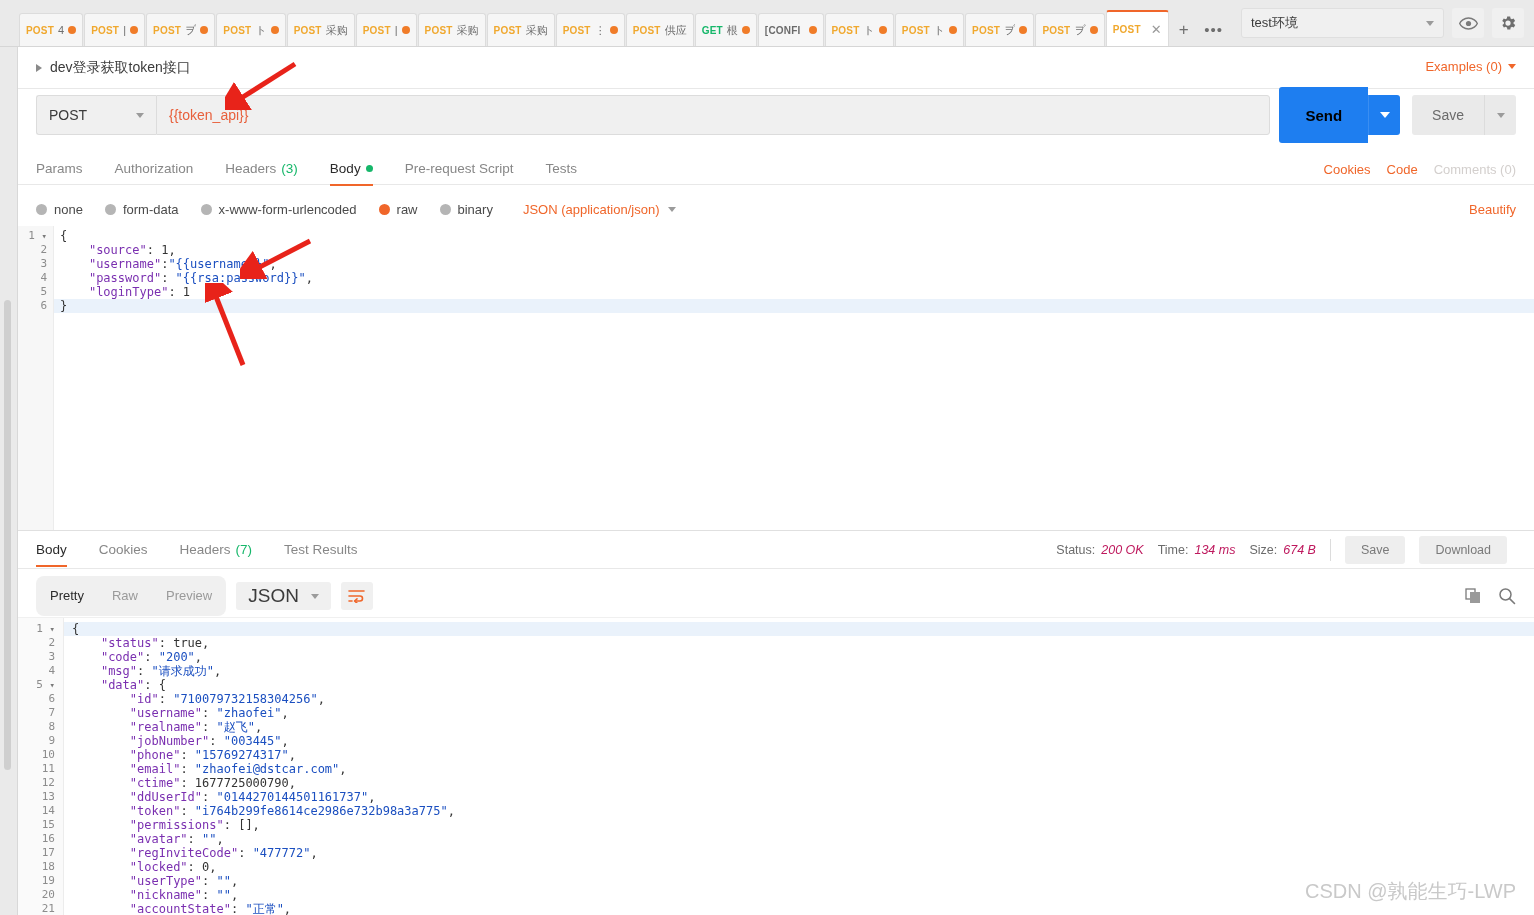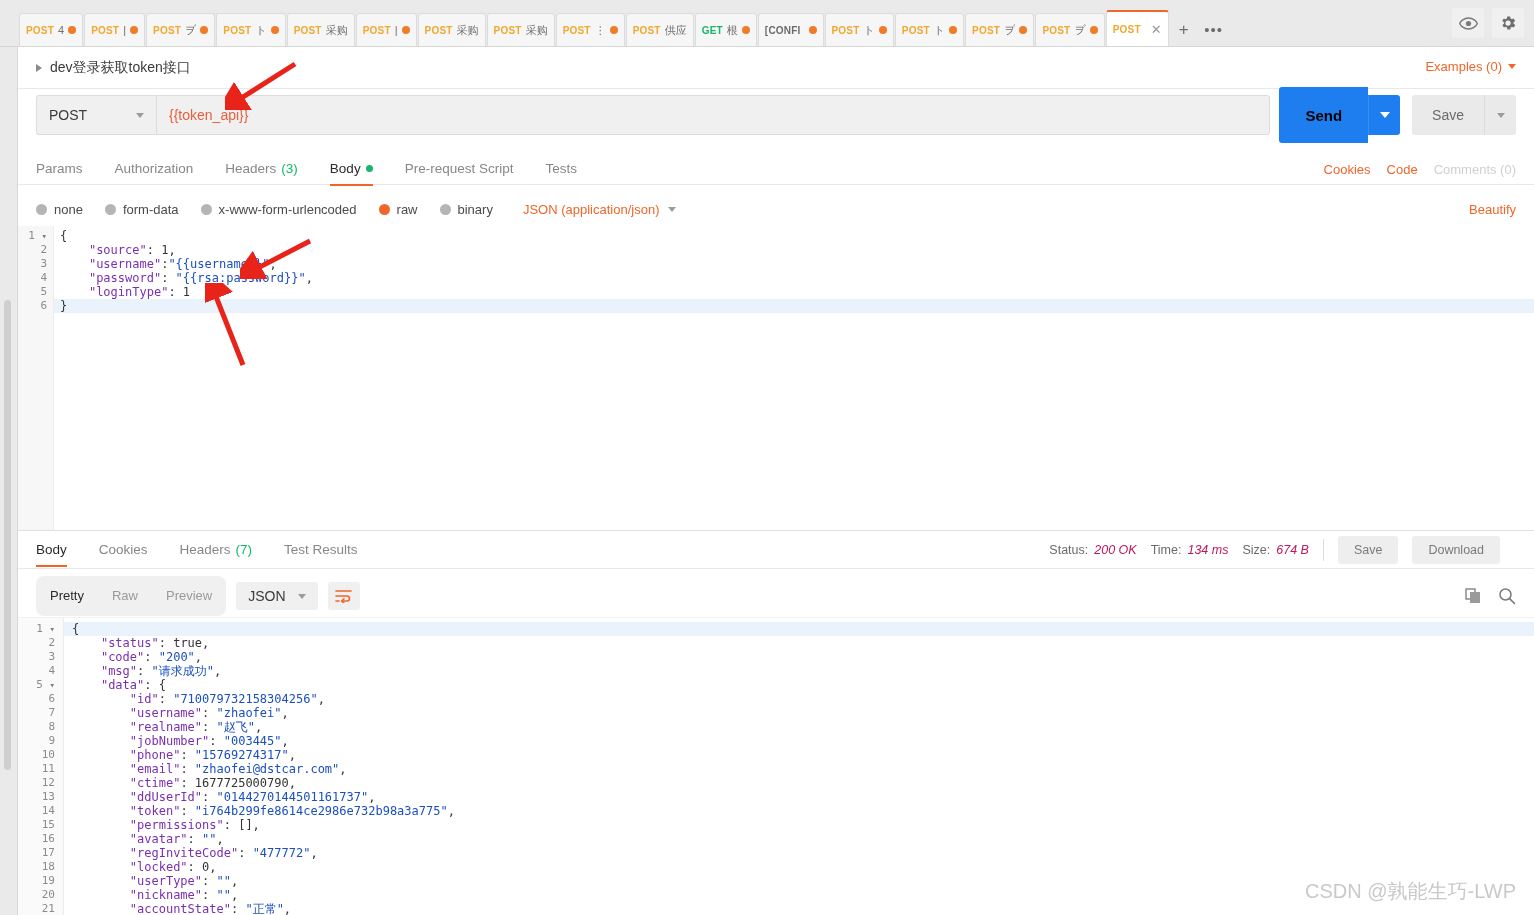--- a/index.html
+++ b/index.html
@@ -204,21 +204,21 @@
   .resp-sep {
     position: absolute; left: 18px; top: 530px; width: 1516px; height: 1px;
     background: #e0e0e0;
   }
   .resptabs {
     position: absolute; left: 18px; top: 531px; width: 1516px; height: 38px;
     display: flex; align-items: center; padding: 0 18px;
     border-bottom: 1px solid #e8e8e8; background: #fff;
   }
   .respmeta {
-    position: absolute; right: 34px; top: 0; height: 38px;
+    position: absolute; right: 27px; top: 0; height: 38px;
     display: flex; align-items: center; gap: 14px; font-size: 12.5px; color: #6b6b6b;
   }
   .val-g { color: #be185d; font-style: italic; }
   .vsep { width: 1px; height: 22px; background: #dcdcdc; }
   .sm-btn {
     background: #eeeeee; border-radius: 3px; padding: 7px 16px;
     font-size: 12.5px; color: #7a7a7a;
   }
 
   
@@ -228,21 +228,21 @@
   }
   .seg {
     background: #f0f0f0; border-radius: 8px; display: flex; align-items: center;
     height: 40px;
   }
   .seg span { padding: 0 14px; font-size: 13px; color: #9a9a9a; line-height: 28px; }
   .seg span.on { color: #2b2b2b; }
   .seg-dd {
     background: #f0f0f0; border-radius: 3px; height: 28px;
     display: flex; align-items: center; gap: 12px; padding: 0 12px;
-    font-size: 14px; color: #3b3b3b;
+    font-size: 19px; color: #3b3b3b;
   }
   .wrap-btn {
     background: #f0f0f0; border-radius: 3px; height: 28px; width: 32px;
     display: flex; align-items: center; justify-content: center;
   }
   .resp-icons {
     position: absolute; right: 18px; display: flex; align-items: center; gap: 16px;
   }
 
   
@@ -360,20 +360,24 @@
       <div class="tab active">
         <span class="meth m-post">POST</span>
         <span class="tlabel-x">✕</span>
       </div>
     </div>
   <div class="tab-plus">+</div>
   <div class="tab-more">•••</div>
 </div>
 
 <div class="env-wrap">
+  <div class="env-select">
+    <span>test环境</span>
+    <span class="caret-sm"></span>
+  </div>
   <div class="icon-btn">
     <svg width="19" height="13" viewBox="0 0 19 13">
       <path d="M9.5 1C5 1 1.6 4.3 0.7 6.5 1.6 8.7 5 12 9.5 12S17.4 8.7 18.3 6.5C17.4 4.3 14 1 9.5 1z" fill="none" stroke="#7a7a7a" stroke-width="1.4"></path>
       <circle cx="9.5" cy="6.5" r="2.6" fill="#7a7a7a"></circle>
     </svg>
   </div>
   <div class="icon-btn">
     <svg width="18" height="18" viewBox="0 0 24 24">
       <path fill="#6e6e6e" d="M19.4 13a7.8 7.8 0 000-2l2.1-1.6-2-3.5-2.5 1a7.6 7.6 0 00-1.7-1l-.4-2.6h-4l-.4 2.6c-.6.2-1.2.6-1.7 1l-2.5-1-2 3.5L6.6 11a7.8 7.8 0 000 2l-2.1 1.6 2 3.5 2.5-1c.5.4 1.1.8 1.7 1l.4 2.6h4l.4-2.6c.6-.2 1.2-.6 1.7-1l2.5 1 2-3.5-2.3-1.6zM12 15.5a3.5 3.5 0 110-7 3.5 3.5 0 010 7z"></path>
     </svg>

